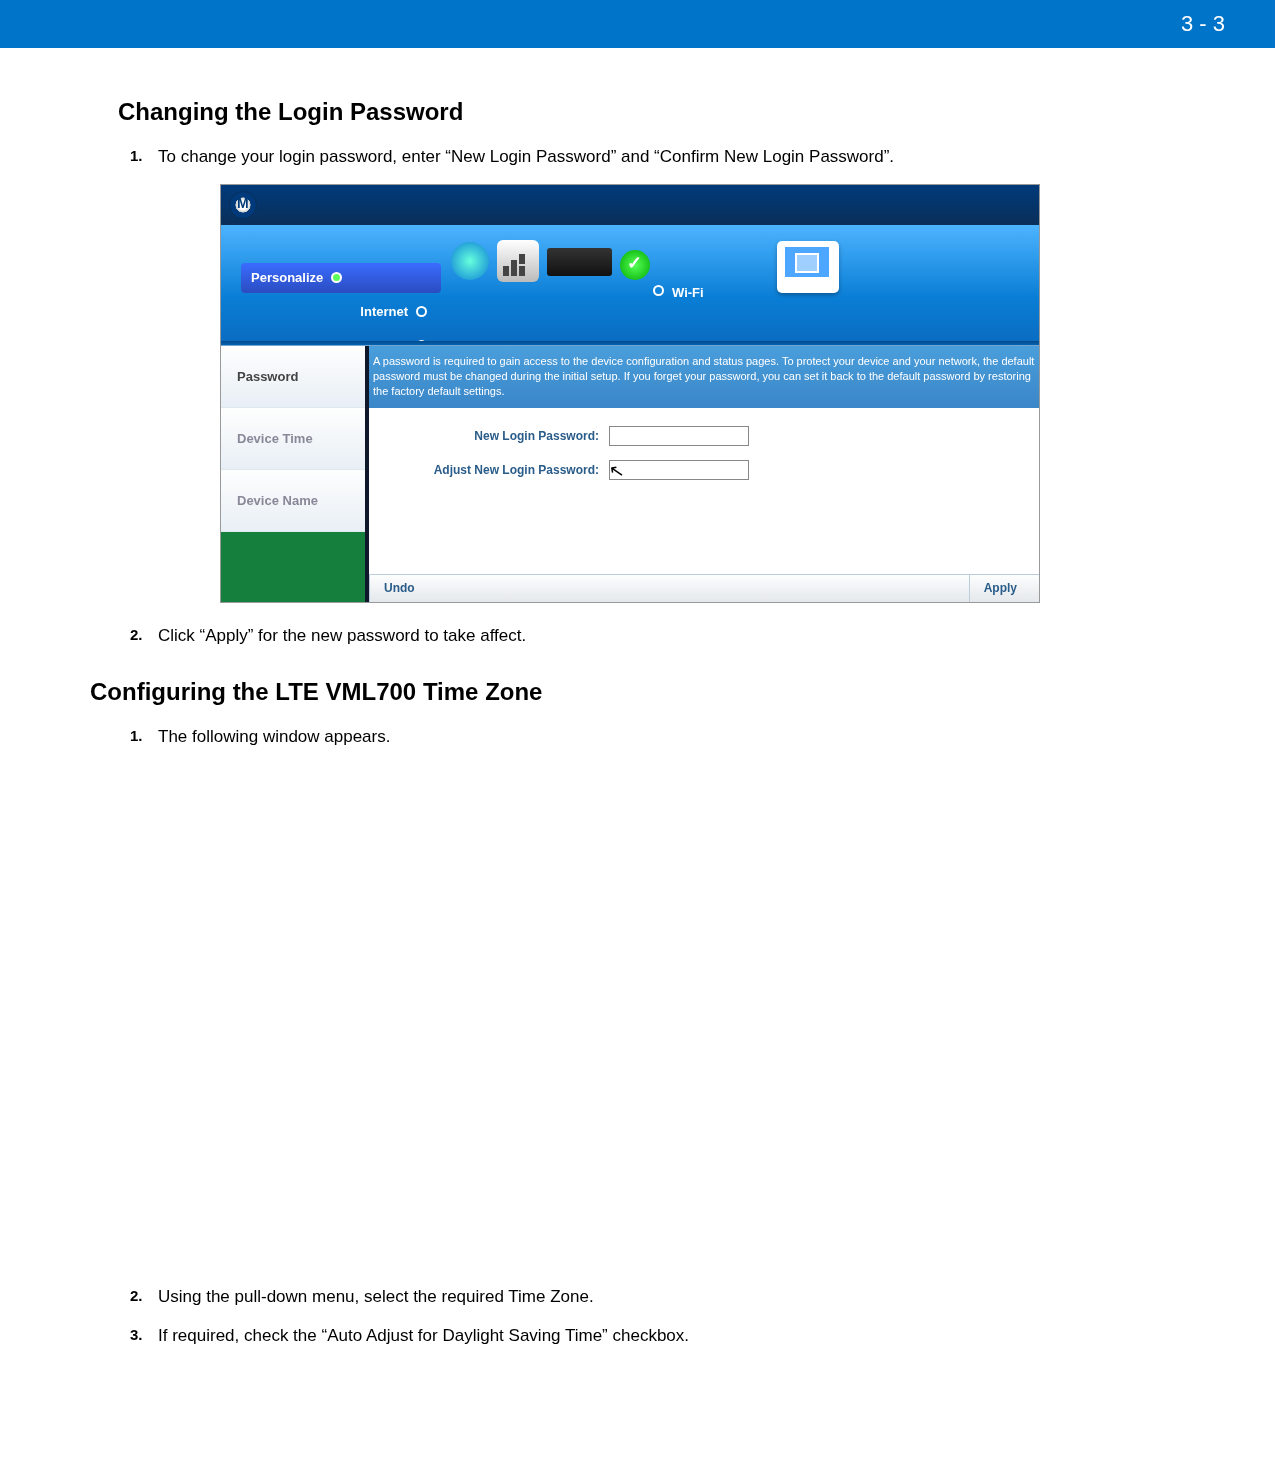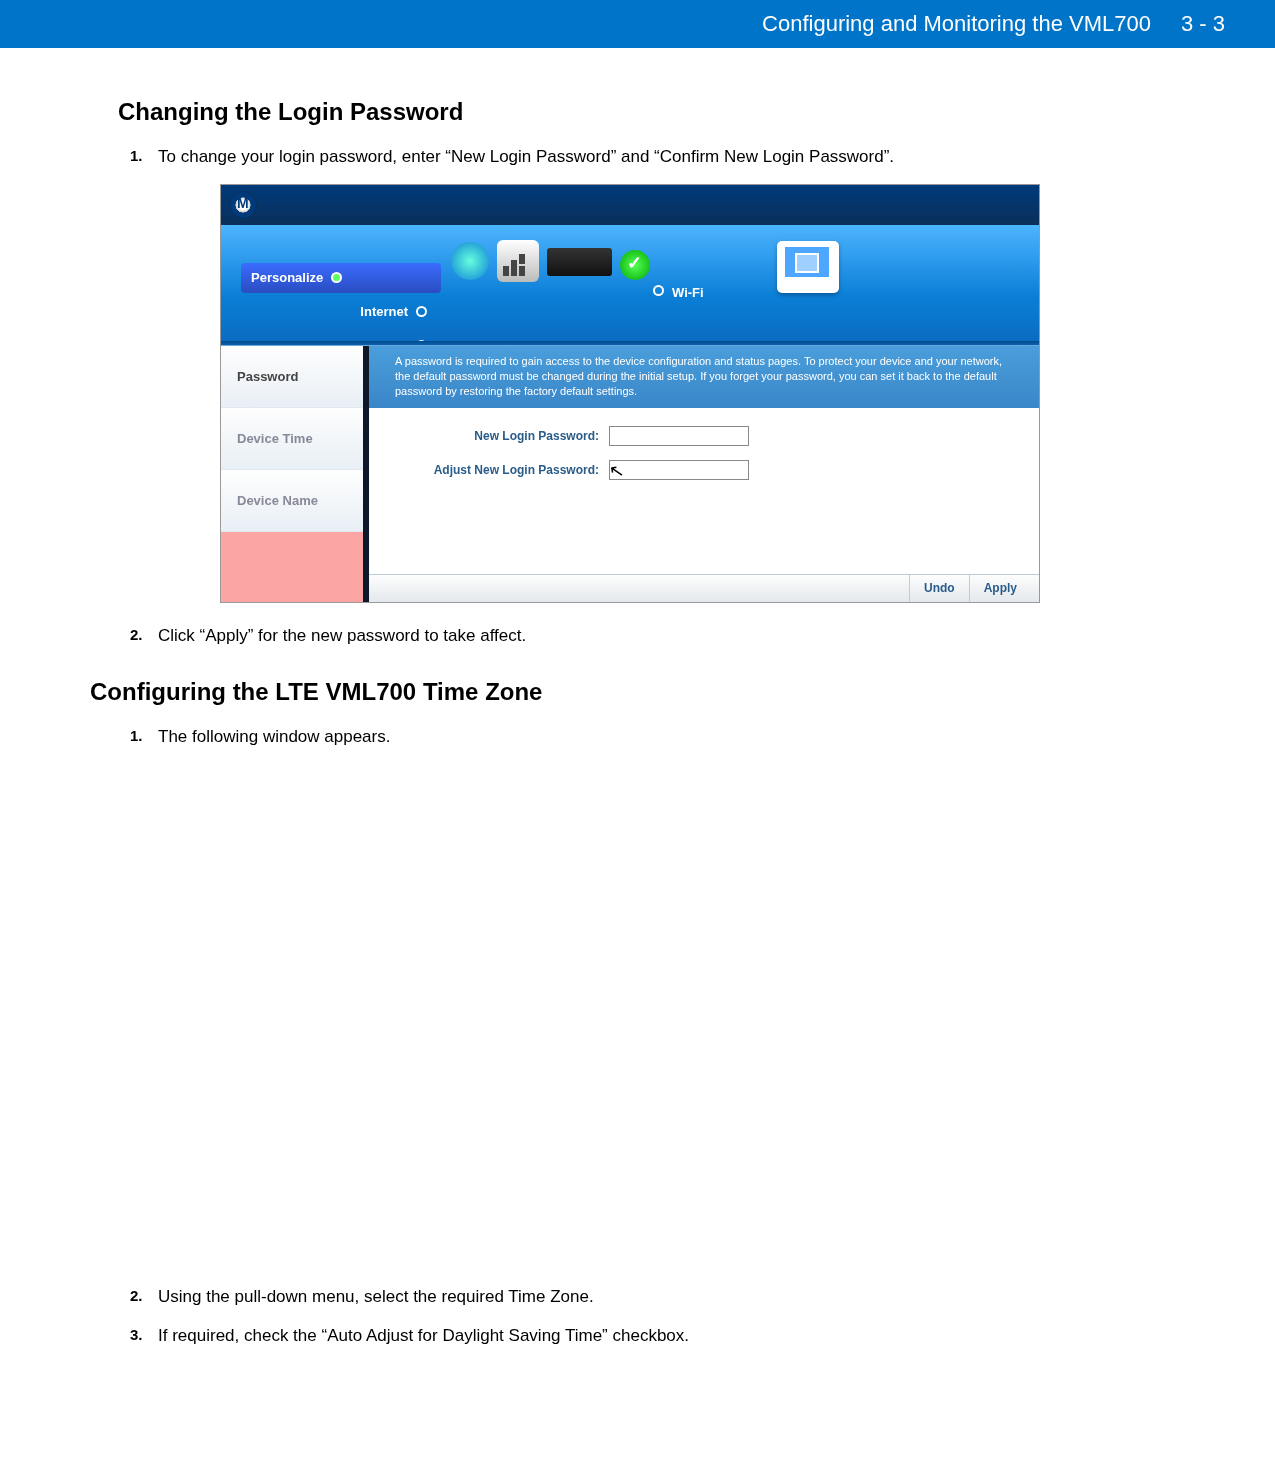--- a/index.html
+++ b/index.html
@@ -167,22 +167,22 @@
       right: 20px; top: 10px;
       width: 180px;
     }
     .nav-right .nav-item { justify-content: flex-start; padding-left: 4px; }
     .panel-area {
       display: flex;
       border-top: 1px solid #6fa6d6;
     }
     .side-tabs {
       width: 148px;
-      background: #fca5a5;
-      border-right: 6px solid #0f172a;
+      background: #15803d;
+      border-right: 4px solid #0f172a;
     }
     .side-tab {
       height: 62px;
       display: flex;
       align-items: center;
       padding-left: 16px;
       font-size: 13px;
       color: #444;
       font-weight: bold;
       border-bottom: 1px solid #e0e8ef;
@@ -192,21 +192,21 @@
     .panel-main {
       flex: 1;
       position: relative;
       background: #fff;
     }
     .help-text {
       background: linear-gradient(#4a9edb, #3a86c8);
       color: #fff;
       font-size: 11px;
       line-height: 1.4;
-      padding: 8px 26px;
+      padding: 8px 4px;
     }
     .form-area {
       padding: 18px 0 80px 0;
       position: relative;
     }
     .form-row {
       display: flex;
       align-items: center;
       margin-bottom: 14px;
       font-size: 12px;
@@ -221,21 +221,21 @@
     .cursor-icon {
       position: absolute;
       left: 240px; top: 52px;
       font-size: 18px;
       transform: rotate(-10deg);
     }
     .footer-buttons {
       background: linear-gradient(#fdfdfd, #e4e8ec);
       height: 28px;
       display: flex;
-      justify-content: flex-end;
+      justify-content: space-between;
       align-items: center;
       border-top: 1px solid #bcd;
       padding-right: 8px;
     }
     .btn {
       font-size: 12px;
       font-weight: bold;
       color: #2a5c8a;
       border-left: 1px solid #bcd;
       padding: 0 14px;
@@ -243,21 +243,20 @@
       display: flex;
       align-items: center;
       cursor: pointer;
     }
     .spacer-large { height: 520px; }
   </style>
 </head>
 <body>
 
 <div class="header-bar">
-  <span class="header-title">Configuring and Monitoring the VML700</span>
   <span class="header-page">3 - 3</span>
 </div>
 
 <div class="content">
 
   <h2 class="section-heading first">Changing the Login Password</h2>
 
   <div class="step-row">
     <div class="step-num">1.</div>
     <div class="step-text">To change your login password, enter “New Login Password” and “Confirm New Login Password”.</div>

